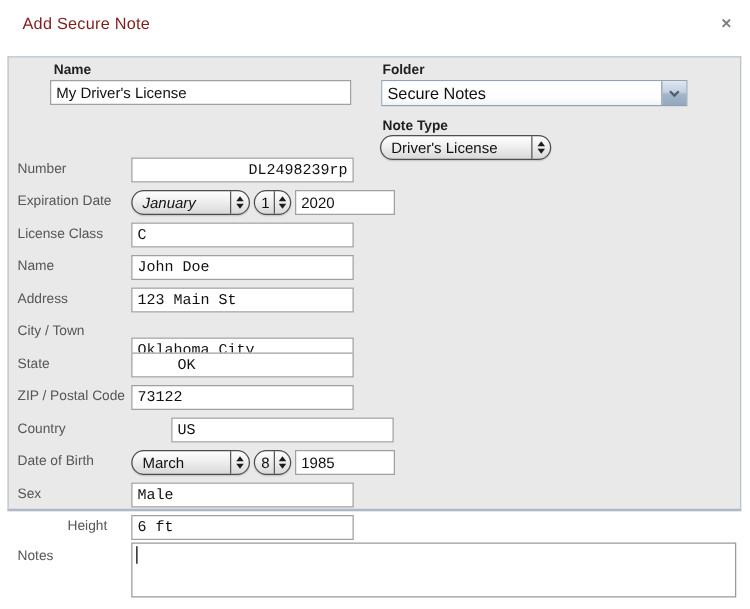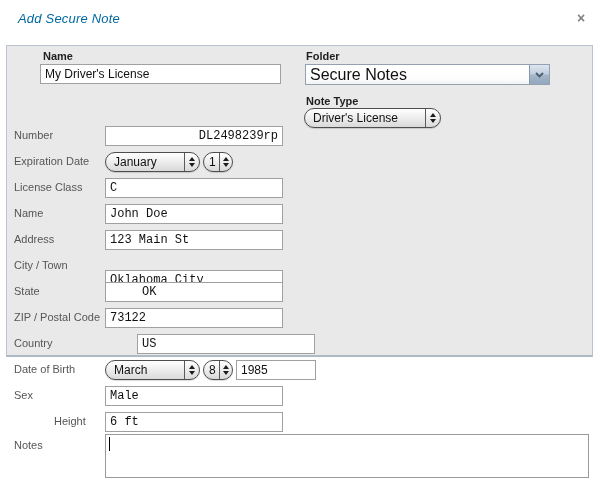--- a/index.html
+++ b/index.html
@@ -1,30 +1,30 @@
 <!DOCTYPE html>
 <html><head>
 <meta charset="utf-8">
 <style>
   * { margin: 0; padding: 0; box-sizing: border-box; }
   html, body { width: 600px; height: 487px; background: #ffffff; overflow: hidden; }
   body { font-family: "Liberation Sans", sans-serif; position: relative; }
 
   .dialog-title {
     position: absolute; left: 18px; top: 11px;
-    font-size: 13px; color: #0369a1; letter-spacing: .2px; font-style: italic;
+    font-size: 13px; color: #7f1d1d; letter-spacing: .2px;
   }
   .close-btn {
     position: absolute; right: 10px; top: 9px; width: 18px; height: 18px;
     font-size: 14px; font-weight: bold; color: #7f7f7f; text-align: center;
     line-height: 18px; cursor: pointer;
   }
 
   .panel {
-    position: absolute; left: 6px; top: 45px; width: 587px; height: 312px;
+    position: absolute; left: 6px; top: 45px; width: 587px; height: 364px;
     background: #e9e9e9;
     border: 1px solid #b9c4d0;
     border-bottom: 2px solid #aeb9c6;
   }
 
   .blabel { position: absolute; font-size: 11px; font-weight: bold; color: #1f1f1f; }
   .flabel { position: absolute; font-size: 11px; color: #565656; white-space: nowrap; }
 
   .tinput {
     position: absolute; height: 20px;
@@ -32,21 +32,21 @@
     font-family: "Liberation Mono", monospace; font-size: 12px;
     padding: 0 4px; outline: none;
   }
   .tinput.sans { font-family: "Liberation Sans", sans-serif; font-size: 12px; }
 
   
   .combo { position: absolute; height: 21px; border: 1px solid #93a1b1; background: #fff; }
   .combo-field {
     position: absolute; left: 0; top: 0; bottom: 0; right: 20px;
     border: none; outline: none; padding: 0 4px;
-    font-family: "Liberation Sans", sans-serif; font-size: 16px; color: #101010;
+    font-family: "Liberation Sans", sans-serif; font-size: 13px; color: #101010;
     background: linear-gradient(180deg, #ffffff 0%, #fdfdfd 70%, #f0f3f6 100%);
   }
   .combo-btn {
     position: absolute; right: 0; top: 0; bottom: 0; width: 20px;
     background: linear-gradient(180deg, #dde6f0 0%, #c2d0e0 45%, #a3b5c9 55%, #93a7bf 100%);
     border-left: 1px solid #8796a9;
     display: flex; align-items: center; justify-content: center; cursor: pointer;
   }
 
   
@@ -100,34 +100,35 @@
     <span class="popup-stepper">
         <span class="arr-up"></span>
         <span class="arr-dn"></span>
       </span>
   </div>
 
   <div class="flabel" style="left:7px; top:83px;">Number</div>
   <input class="tinput" style="left: 98px; top: 80px; width: 178px; text-align: right;" value="DL2498239rp">
 
   <div class="flabel" style="left:7px; top:109px;">Expiration Date</div>
-  <div class="popup" style="left:98px; top:106px; width:95px;">
+  <div class="popup" style="left:98px; top:106px; width:95px;font-style:italic;">
     <span class="popup-text">January</span>
     <span class="popup-stepper">
         <span class="arr-up"></span>
         <span class="arr-dn"></span>
       </span>
   </div>
   <div class="popup" style="left:196px; top:106px; width:30px;">
     <span class="popup-text" style="padding-left:5px;">1</span>
     <span class="popup-stepper" style="width:13px;">
         <span class="arr-up"></span>
         <span class="arr-dn"></span>
       </span>
   </div>
+  <input class="tinput sans" style="left: 229px; top: 106px; width: 80px;" value="2020">
 
   <div class="flabel" style="left:7px; top:135px;">License Class</div>
   <input class="tinput" style="left: 98px; top: 132px; width: 178px;" value="C">
 
   <div class="flabel" style="left:7px; top:161px;">Name</div>
   <input class="tinput" style="left: 98px; top: 158px; width: 178px;" value="John Doe">
 
   <div class="flabel" style="left:7px; top:187px;">Address</div>
   <input class="tinput" style="left: 98px; top: 184px; width: 178px;" value="123 Main St">
 

